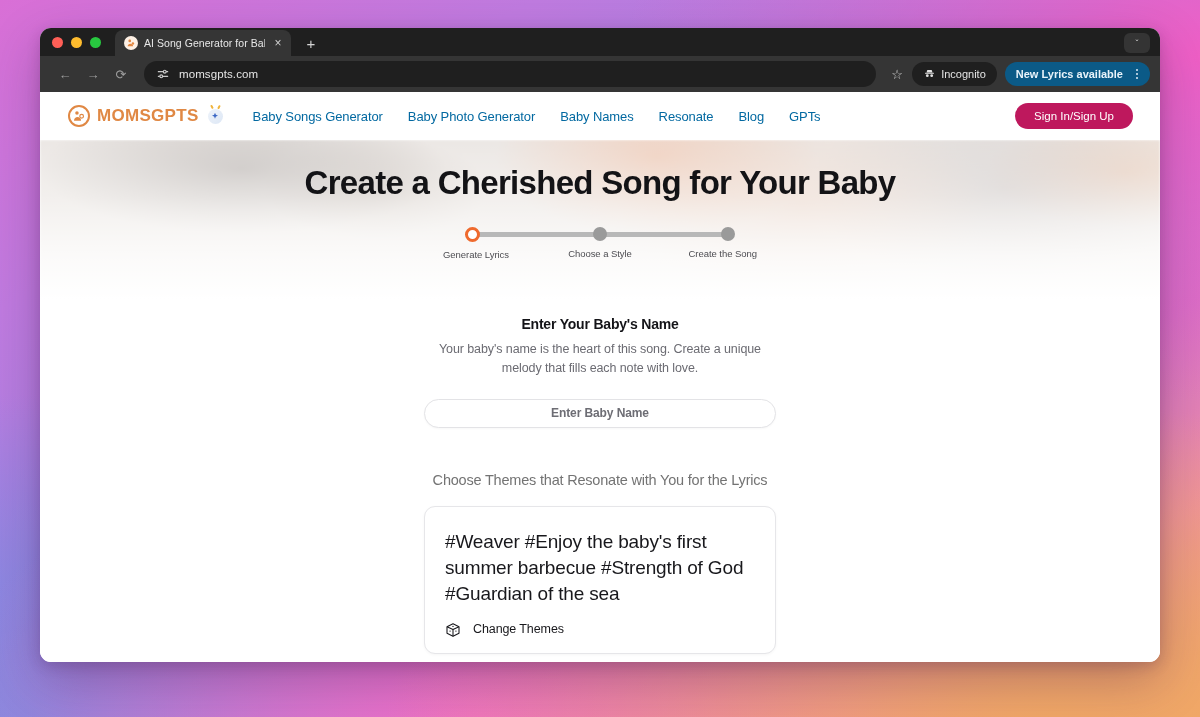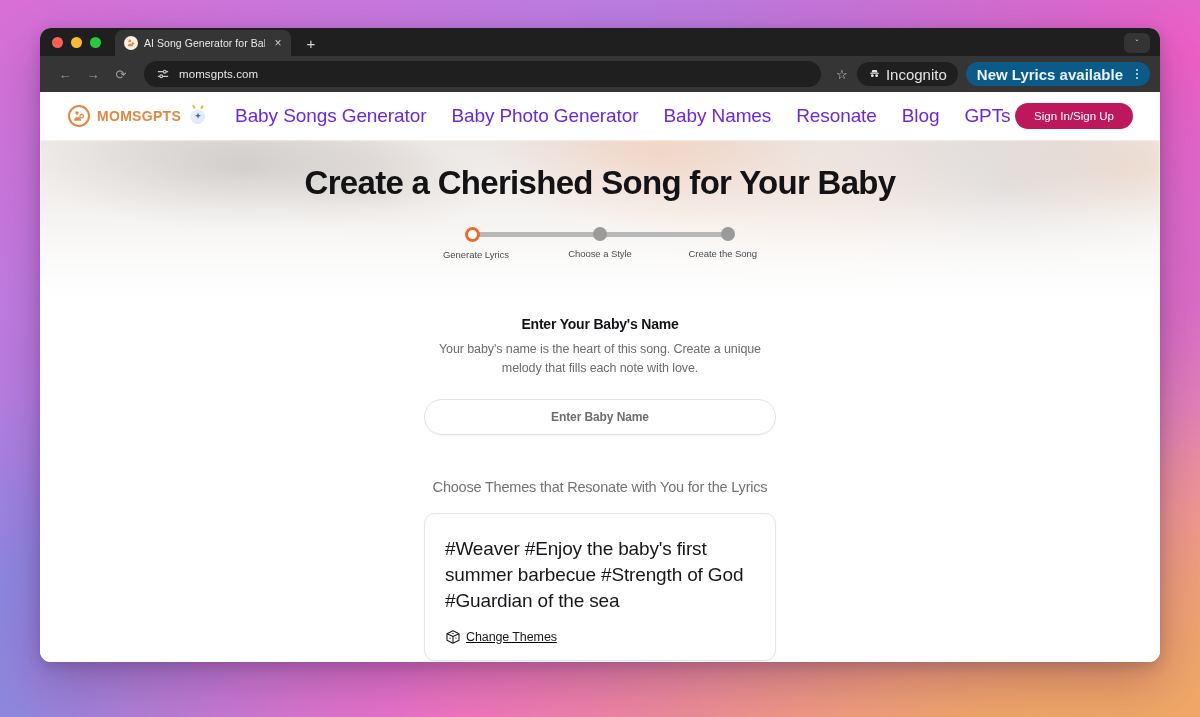--- a/index.html
+++ b/index.html
@@ -152,21 +152,21 @@
     color: #cfcfcf; font-size: 13px;
     flex: 0 0 26px;
   }
   .chip {
     height: 24px;
     border-radius: 12px;
     display: flex;
     align-items: center;
     gap: 5px;
     padding: 0 11px;
-    font-size: 15px;
+    font-size: 11px;
     white-space: nowrap;
     flex: 0 0 auto;
   }
   .chip-incognito { background: #1f1f1f; color: #e4e4e4; margin-right: 6px; }
   .chip-update { background: #0b5a87; color: #e9f3fa; font-weight: 600; padding-right: 6px; }
   .kebab {
     width: 14px; height: 18px;
     display: flex; flex-direction: column; align-items: center; justify-content: center;
     gap: 2px;
     margin-left: 2px;
@@ -189,21 +189,21 @@
   .logo { display: flex; align-items: center; gap: 7px; margin-right: 30px; }
   .logo-mark {
     width: 22px; height: 22px;
     border-radius: 50%;
     background: #fff;
     border: 2px solid #e08844;
     display: flex; align-items: center; justify-content: center;
     flex: 0 0 22px;
   }
   .logo-text {
-    font-size: 14px;
+    font-size: 17px;
     font-weight: 800;
     color: #e08844;
     letter-spacing: .3px;
   }
   .logo-badge {
     width: 15px; height: 15px;
     border-radius: 50%;
     background: linear-gradient(135deg,#eef3fa,#dde7f5);
     display: flex; align-items: center; justify-content: center;
     font-size: 8px; color: #3a66c4;
@@ -216,22 +216,22 @@
     position: absolute;
     background: #f0b43c;
     width: 1.5px; height: 4px;
     border-radius: 1px;
   }
   .logo-badge::before { top: -4px; left: 3px; transform: rotate(-28deg); }
   .logo-badge::after  { top: -4px; right: 3px; transform: rotate(28deg); }
 
   .navlinks { display: flex; align-items: center; gap: 25px; }
   .navlink {
-    font-size: 19px;
-    color: #6d28d9;
+    font-size: 13px;
+    color: #0369a1;
     white-space: nowrap;
     letter-spacing: -.1px;
   }
   .nav-spacer { flex: 1; }
   .signin-btn {
     background: #be185d;
     color: #fff;
     font-size: 11.5px;
     border-radius: 16px;
     height: 26px;
@@ -339,21 +339,21 @@
     margin: 8px auto 0;
     width: 352px;
     font-size: 12.5px;
     line-height: 1.55;
     color: #6b6b72;
     letter-spacing: -.1px;
   }
   .name-input {
     display: block;
     width: 352px;
-    height: 36px;
+    height: 29px;
     margin: 20px auto 0;
     border: 1px solid #e3e3e6;
     border-radius: 18px;
     background: #fff;
     text-align: center;
     font-size: 12px;
     font-weight: 700;
     color: #8b5cf6;
     font-family: inherit;
     letter-spacing: -.1px;
@@ -384,27 +384,26 @@
     font-size: 19px;
     line-height: 1.38;
     color: #18181c;
     letter-spacing: -.15px;
   }
   .change-themes {
     position: absolute;
     left: 20px;
     bottom: 15px;
     display: flex;
-    align-items: center;
-    gap: 5px;
+    align-items: flex-start;
+    gap: 12px;
     background: none;
     border: none;
     padding: 0;
     font-family: inherit;
-    text-decoration: underline;
   }
   .dice-icon { width: 16px; height: 16px; flex: 0 0 16px; display: block; }
   .change-label {
     font-size: 12.5px;
     color: #18181c;
     letter-spacing: -.1px;
   }
 </style>
 </head>
 <body>

